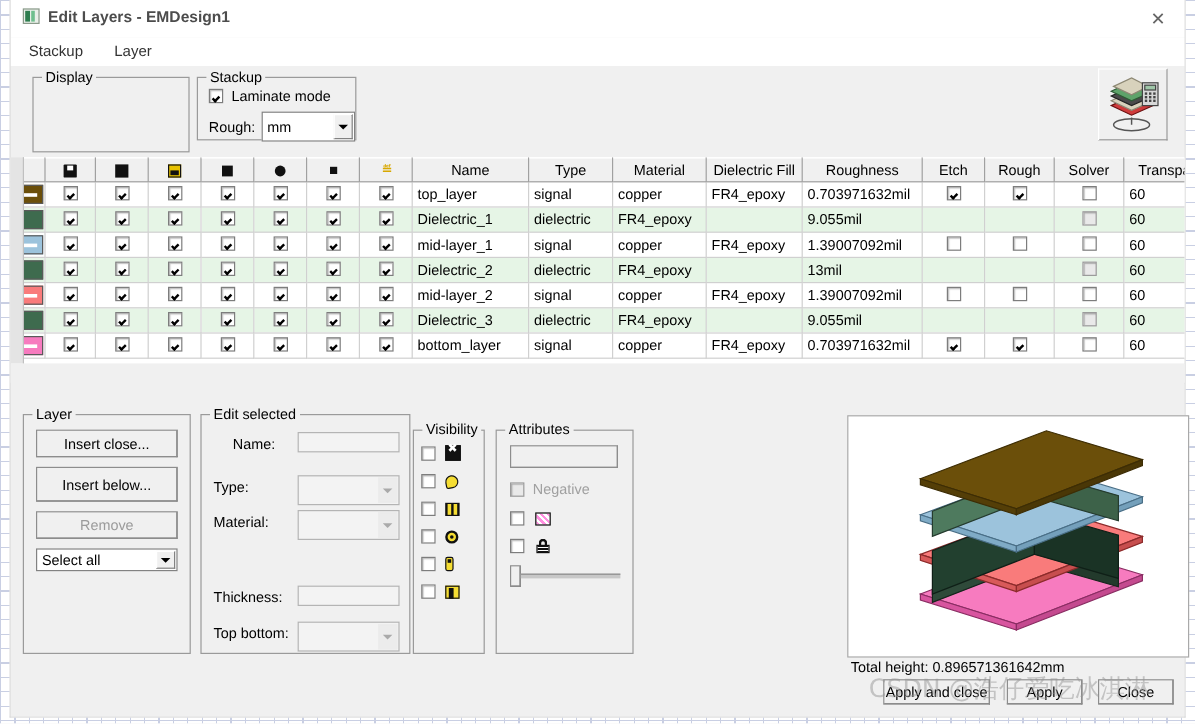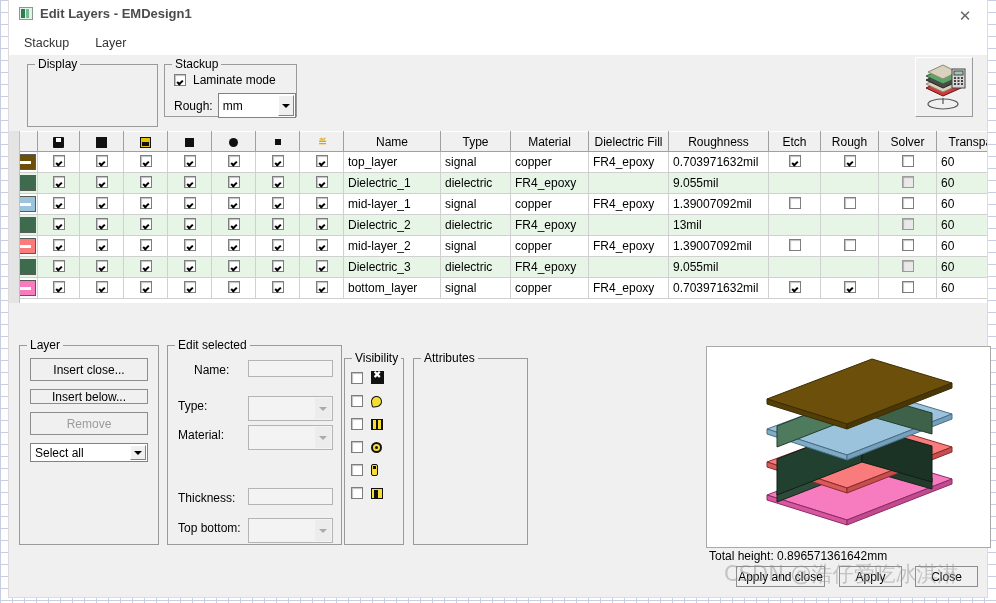--- a/index.html
+++ b/index.html
@@ -401,21 +401,21 @@
   </div>
   <div style="position:absolute;left:0;top:303px;width:978px;height:16px;background:#fff;border-bottom:1px solid #c8c8c8;"></div>
   <div style="position:absolute;left:0;top:131px;width:10px;height:172px;background:#e4e4e4;border-right:1px solid #c0c0c0;"></div>
 
   <div id="bottom">
 
     <div class="gb" style="left:10px;top:42px;width:140px;height:200px;">
       <span class="gb-title">Layer</span>
       <div style="padding:12px 10px 0 10px;">
         <div class="btn" style="height:23px;margin-bottom:8px;">Insert close...</div>
-        <div class="btn" style="height:15px;margin-bottom:8px;text-align:center;">Insert below...</div>
+        <div class="btn" style="height:29px;margin-bottom:8px;text-align:center;">Insert below...</div>
         <div class="btn dis" style="height:23px;margin-bottom:8px;">Remove</div>
         <div class="combo" style="height:19px;">
           <span>Select all</span>
           <span class="arrow">
               <i></i>
             </span>
         </div>
       </div>
     </div>
 
@@ -479,20 +479,39 @@
           </div>
           <div style="display: flex; align-items: center; gap: 8px; margin-bottom: 11px;">
             <span class="cbx"></span>
             <span class="vi vi-chip"></span>
           </div>
         </div>
     </div>
 
     <div class="gb" style="left:404px;top:55px;width:115px;height:187px;">
       <span class="gb-title">Attributes</span>
+      <div style="padding:12px 0 0 11px;">
+        <div class="btn" style="height:19px;width:90px;margin-bottom:11px;"></div>
+        <div style="display:flex;align-items:center;gap:7px;margin-bottom:11px;">
+          <span class="cbx disabled"></span>
+          <span class="lbl dis">Negative</span>
+        </div>
+        <div style="display:flex;align-items:center;gap:9px;margin-bottom:11px;">
+          <span class="cbx"></span>
+          <span class="at-pink"></span>
+        </div>
+        <div style="display:flex;align-items:center;gap:9px;margin-bottom:10px;">
+          <span class="cbx"></span>
+          <span class="at-lock"></span>
+        </div>
+        <div style="display:flex;align-items:center;width:92px;">
+          <span class="slider-thumb"></span>
+          <span class="slider-track" style="flex:1;"></span>
+        </div>
+      </div>
     </div>
 
   </div>
 
   <div id="preview">
     <svg width="283" height="200" viewBox="0 0 283 200">
 
       <polygon points="60,148 165,108 245,132 140,173" fill="#f77bbf" stroke="#8a2d63" stroke-width="1"></polygon>
       <polygon points="60,148 140,173 140,178 60,153" fill="#d8559f" stroke="#8a2d63"></polygon>
       <polygon points="140,173 245,132 245,137 140,178" fill="#c44a8f" stroke="#8a2d63"></polygon>

